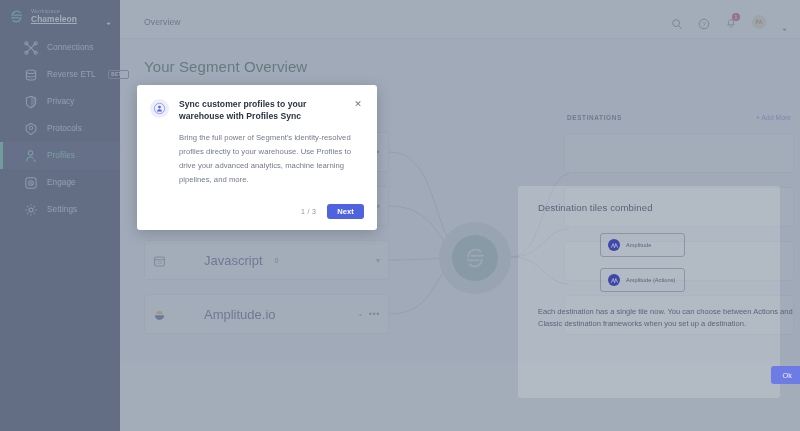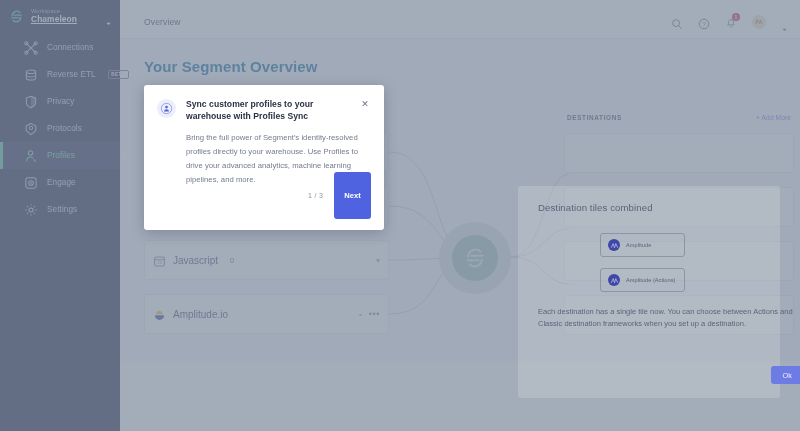--- a/index.html
+++ b/index.html
@@ -106,21 +106,21 @@
     display: flex; align-items: center; justify-content: center;
     letter-spacing: .2px;
   }
   .avatar-caret { width: 7px; height: 7px; }
 
   .page {
     padding: 19px 24px 0 24px;
     position: relative; height: 398px;
   }
   .page-title {
-    font-size: 15px; color: #0369a1; font-weight: bold;
+    font-size: 15px; color: #14532d; font-weight: normal;
     letter-spacing: .1px;
   }
   .page-sub {
     margin-top: 14px;
     font-size: 7.8px; color: #6d7casd;
     color: #6f7788;
     letter-spacing: .06px;
   }
 
   
@@ -140,21 +140,21 @@
   .dests-head {
     display: flex; align-items: center; justify-content: space-between;
     padding: 0 3px;
   }
   .src-card {
     background: #fff; border: 1px solid #e6e9ef; border-radius: 3px;
     height: 40px; margin-bottom: 14px;
     display: flex; align-items: center; padding: 0 8px; gap: 7px;
   }
   .src-icon { width: 13px; height: 13px; flex: 0 0 13px; }
-  .src-name { font-size: 10px; color: #3f4a7a; flex: 0 0 auto; }
+  .src-name { font-size: 13px; color: #3f4a7a; flex: 0 0 auto; margin-left: 31px; }
   .src-count { font-size: 7.2px; color: #5a6280; margin-left: 5px; }
   .src-spacer { flex: 1 1 auto; }
   .src-dot { font-size: 8px; color: #9aa2b6; }
   .src-dots { font-size: 9px; color: #7c849b; letter-spacing: .6px; }
 
   .dest-card {
     background: #fff; border: 1px solid #e6e9ef; border-radius: 3px;
     height: 40px; margin-bottom: 14px;
   }
 
@@ -176,21 +176,21 @@
   .overlay {
     position: absolute; left: 0; top: 0;
     width: 800px; height: 431px;
     background: #808c9e;
     opacity: .72;
     z-index: 40;
   }
 
   
   .modal {
-    position: absolute; left: 144px; top: 85px;
+    position: absolute; left: 137px; top: 85px;
     width: 240px; height: 145px;
     background: #ffffff;
     border-radius: 3px;
     box-shadow: 0 3px 14px rgba(20,28,50,.22);
     z-index: 60;
     padding: 13px 14px 0 13px;
   }
   .modal-top { display: flex; gap: 10px; }
   .modal-badge {
     width: 19px; height: 19px; border-radius: 50%;
@@ -217,21 +217,21 @@
   }
   .modal-foot {
     position: absolute; right: 13px; bottom: 11px;
     display: flex; align-items: center; gap: 11px;
   }
   .modal-step { font-size: 7px; color: #8b92a3; letter-spacing: .3px; }
   .btn-next {
     background: #4f63e0; color: #fff;
     font-size: 7.6px; font-weight: bold;
     border: none; border-radius: 3px;
-    padding: 19px 10px; cursor: pointer;
+    padding: 3px 10px; cursor: pointer;
     letter-spacing: .1px;
   }
 
   
   .tour2 {
     position: absolute; left: 518px; top: 186px;
     width: 262px; height: 212px;
     background: #ffffff;
     border-radius: 3px;
     opacity: .17;

